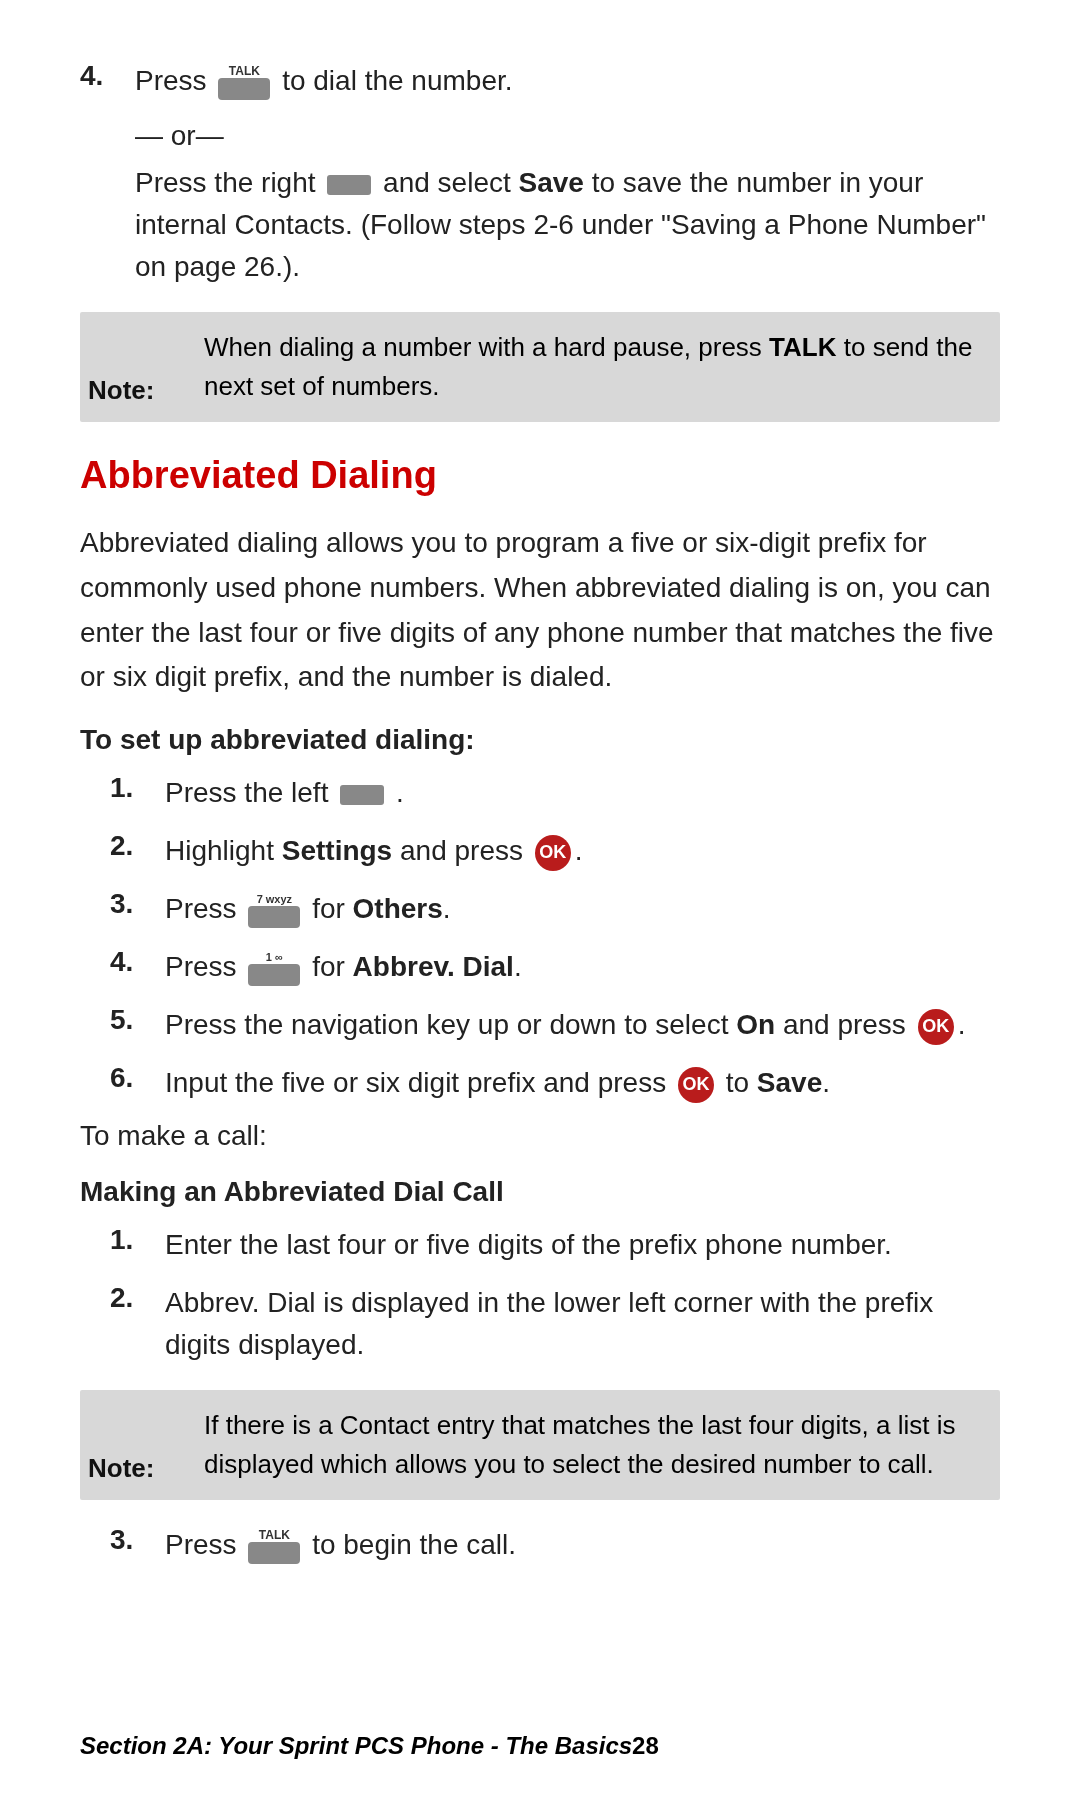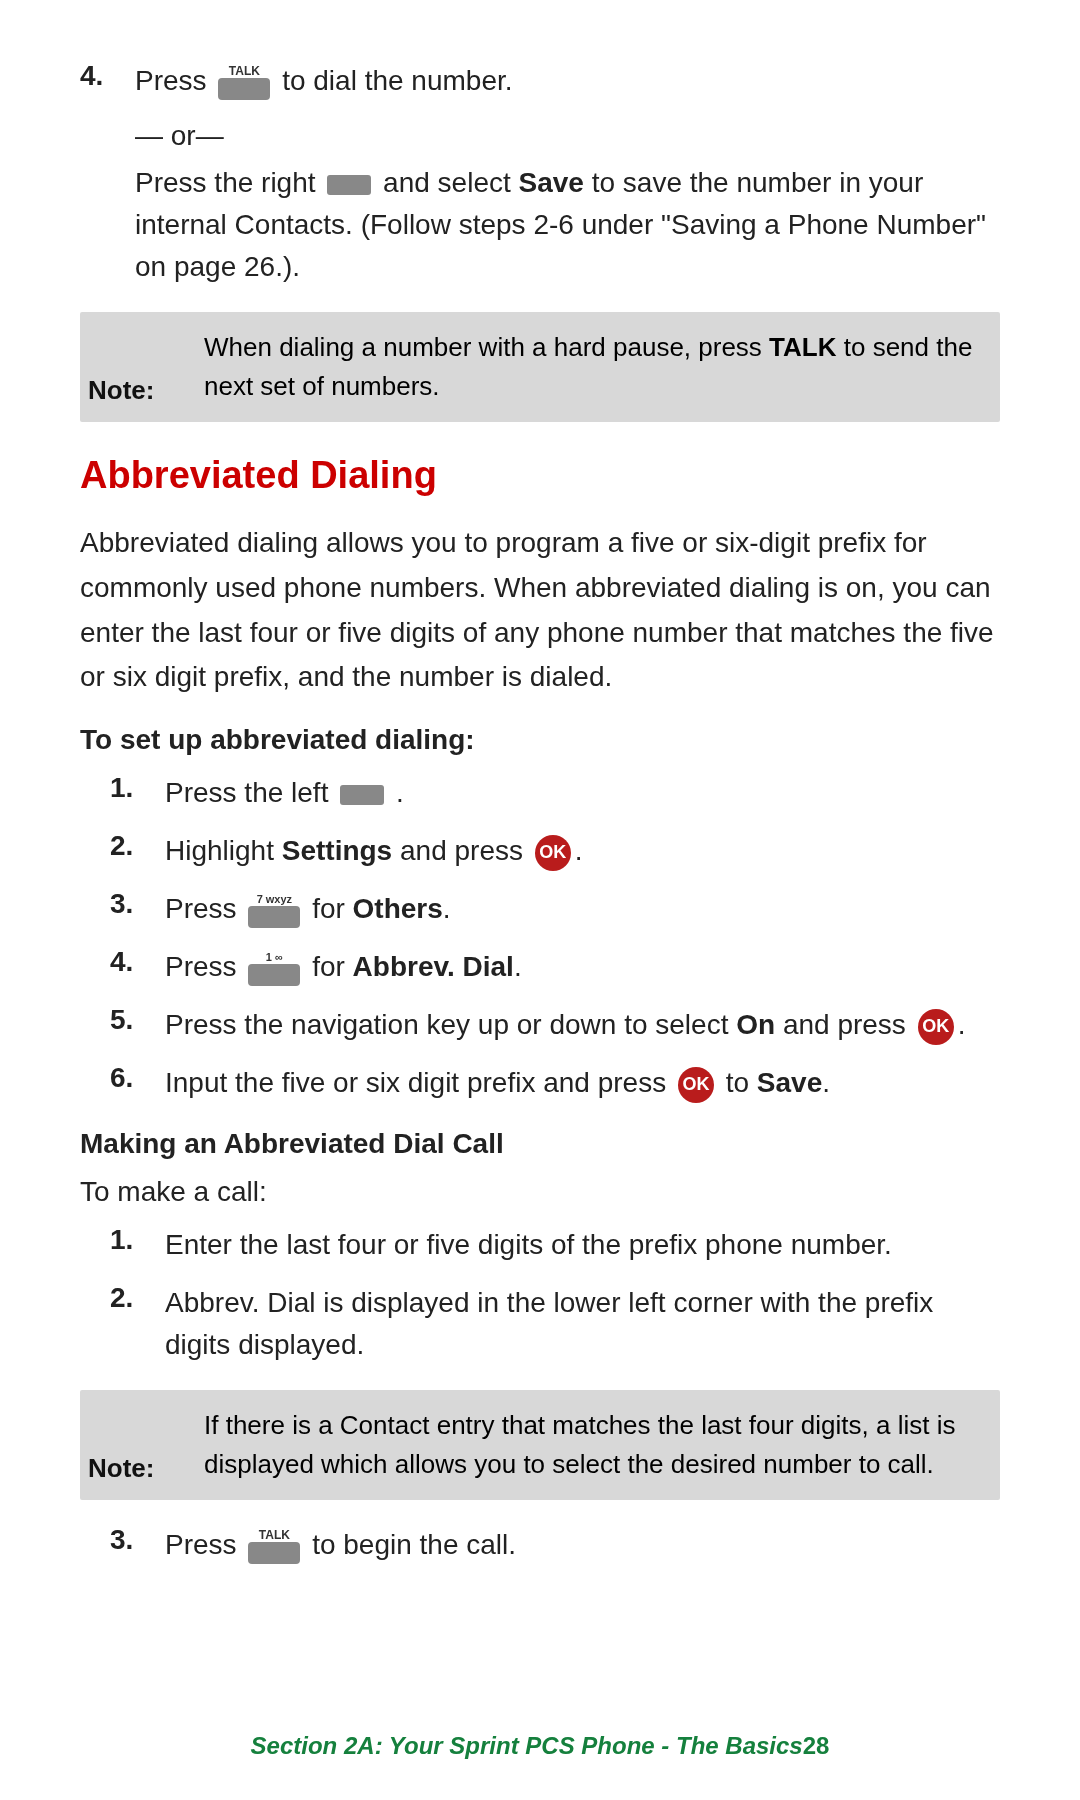--- a/index.html
+++ b/index.html
@@ -167,24 +167,24 @@
       margin-bottom: 20px;
     }
 
     
     .footer {
       position: absolute;
       bottom: 40px;
       left: 80px;
       right: 80px;
       display: flex;
-      justify-content: center;
+      justify-content: flex-start;
       align-items: center;
       font-size: 24px;
-      color: #15803d;
+      color: #000000;
     }
 
     .footer-title {
       font-weight: bold;
       font-style: italic;
     }
 
     .footer-page {
       font-weight: bold;
     }
@@ -316,23 +316,23 @@
       <span class="step-number bold">6.</span>
       <span class="step-text">
         Input the five or six digit prefix and press
         <span class="btn-ok">OK</span>
         to <span class="bold">Save</span>.
       </span>
     </div>
 
   </div>
 
+  <p class="sub-heading" style="font-weight:normal; margin-top:0;">To make a call:</p>
+
   <p class="sub-heading">Making an Abbreviated Dial Call</p>
-
-  <p class="sub-heading" style="font-weight:normal; margin-top:0;">To make a call:</p>
 
   <div class="steps-list">
 
     <div class="step-item">
       <span class="step-number bold">1.</span>
       <span class="step-text">Enter the last four or five digits of the prefix phone number.</span>
     </div>
 
     <div class="step-item">
       <span class="step-number bold">2.</span>

